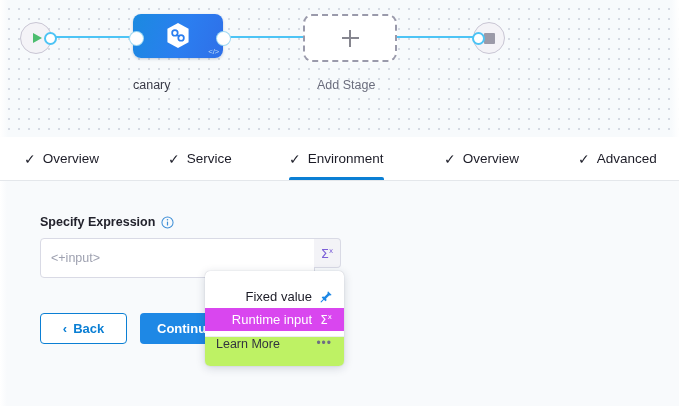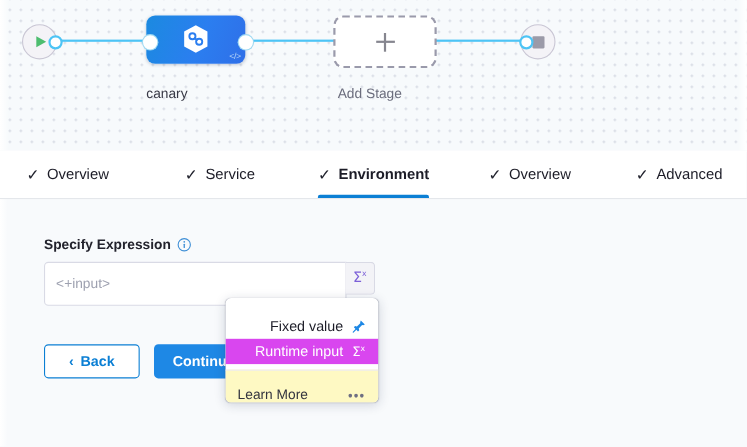--- a/index.html
+++ b/index.html
@@ -167,21 +167,21 @@
   
   .node-label {
     position: absolute;
     top: 78px;
     font-size: 12.5px;
     color: #383946;
     z-index: 4;
   }
   .label-canary { left: 133px; width: 90px; }
   .label-add {
-    left: 307px; width: 90px;
+    left: 317px; width: 90px;
     color: #6b6d7d;
   }
 
   
   .tabbar {
     position: absolute;
     left: 0; top: 137px;
     width: 679px;
     height: 43px;
     background: #ffffff;
@@ -199,21 +199,21 @@
     color: #1c1c27;
     cursor: pointer;
     white-space: nowrap;
   }
   .tab .chk {
     font-size: 14px;
     line-height: 1;
     color: #22232e;
     font-weight: 400;
   }
-  .tab.active .tab-label { font-weight: bold; }
+  .tab.active .tab-label { font-weight: normal; }
   .tab.active::after {
     content: "";
     position: absolute;
     left: 0; right: 0;
     bottom: 0;
     height: 3px;
     background: #0b7fd4;
     border-radius: 2px 2px 0 0;
   }
   .tab-overview    { left: 24px; }
@@ -356,24 +356,24 @@
   .dd-icon {
     width: 14px;
     display: flex;
     align-items: center;
     justify-content: center;
     line-height: 1;
   }
   .dd-footer {
     margin-top: 5px;
     height: 29px;
-    background: #fef9c3;
+    background: #bef264;
     border-top: 1px solid #ececf2;
     display: flex;
-    align-items: flex-end;
+    align-items: flex-start;
     justify-content: space-between;
     padding: 0 12px 0 11px;
     font-size: 12.5px;
     color: #33343f;
     cursor: pointer;
   }
   .dots {
     letter-spacing: 1px;
     color: #6e6f82;
     font-size: 12px;

